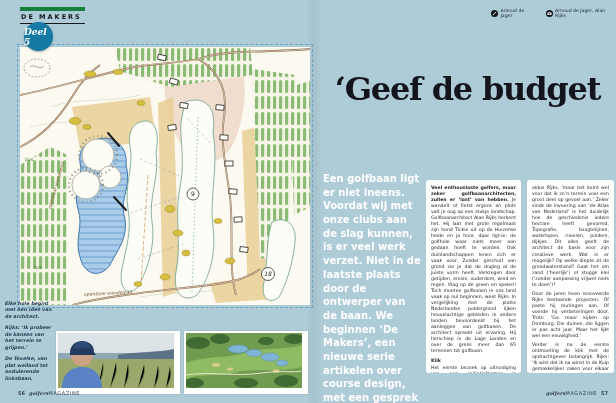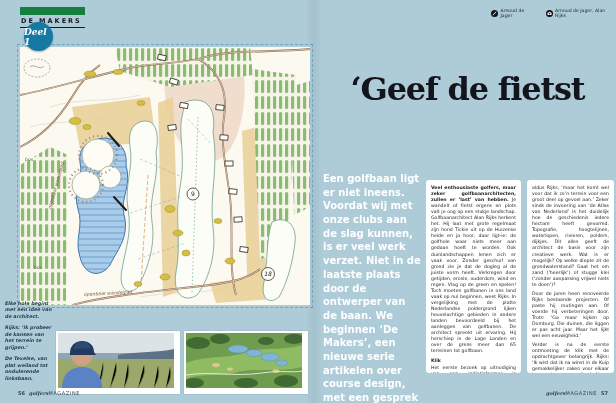--- a/index.html
+++ b/index.html
@@ -5,21 +5,21 @@
   html,body{margin:0;padding:0;}
   .spread{
     position:relative;width:616px;height:403px;overflow:hidden;
     background:#aecbd8;font-family:"DejaVu Sans","Liberation Sans",sans-serif;
   }
   .gutter{position:absolute;left:306px;top:0;width:16px;height:100%;
     background:linear-gradient(90deg,rgba(0,0,0,0) 0%,rgba(40,60,70,.07) 50%,rgba(0,0,0,0) 100%);}
 
   
   .kicker{position:absolute;left:20px;top:7px;display:inline-block;
-    border-top:8px solid #15803d;border-bottom:1.5px solid #15181c;
+    border-top:4px solid #15803d;border-bottom:1.5px solid #15181c;
     padding:2px 3px 2px 1px;font-size:6.5px;font-weight:bold;letter-spacing:2px;color:#15181c;}
   .badge{position:absolute;left:24px;top:22px;width:29px;height:29px;border-radius:50%;
     background:#1679a3;color:#fff;display:flex;align-items:center;justify-content:center;
     font-family:"DejaVu Serif","Liberation Serif",serif;font-style:italic;font-weight:bold;
     font-size:9px;box-shadow:0 1px 2px rgba(20,40,60,.35);z-index:5;}
   .map-frame{position:absolute;left:20px;top:47px;width:290px;height:258px;
     background:#fbf9f0;outline:1.5px dashed #6fa3c2;outline-offset:2px;}
   .map-frame svg{display:block;}
   .caption{position:absolute;left:5px;top:301px;width:47px;color:#274158;
     font-size:4.8px;line-height:1.35;font-style:italic;font-weight:bold;}
@@ -56,21 +56,21 @@
   .panel1{left:426px;width:95px;}
   .panel2{left:527px;width:87px;}
 </style>
 </head>
 <body>
 
 <div class="spread">
   <div class="gutter"></div>
 
   <div class="kicker">DE MAKERS</div>
-  <div class="badge">Deel 1</div>
+  <div class="badge">Deel 5</div>
 
   <div class="map-frame">
     <svg width="290" height="258" viewBox="0 0 290 258">
       <defs>
         <pattern id="forest" width="6" height="16" patternUnits="userSpaceOnUse">
           <rect width="6" height="16" fill="#f6f4e6"></rect>
           <rect x="1" y="1" width="3.2" height="13" rx="1.5" fill="#8abb74"></rect>
         </pattern>
         <clipPath id="lakeclip">
           <path d="M 78,92 C 95,88 108,100 106,118 C 112,140 100,150 104,168 C 110,190 96,205 90,218 C 80,232 64,228 60,210 C 54,192 64,180 58,162 C 52,142 64,132 60,115 C 58,100 68,95 78,92 Z"></path>
@@ -305,21 +305,21 @@
             <rect x="1" y="3" width="8" height="5" rx="1" fill="#fff"></rect>
             <circle cx="5" cy="5.5" r="1.6" fill="#101418"></circle>
             <rect x="3.5" y="1.8" width="3" height="1.5" fill="#fff"></rect>
           </svg>
       </span>
       <span>Arnoud de Jager, Alan Rijks</span>
     </div>
   </div>
 
   <h1 class="headline">
-    <span>‘Geef de fietst</span><br>
+    <span>‘Geef de budget</span><br>
     <br>
   </h1>
 
   <div class="intro">Een golfbaan ligt er niet ineens. Voordat wij met onze clubs aan de slag kunnen, is er veel werk verzet. Niet in de laatste plaats door de ontwerper van de baan. We beginnen ‘De Makers’, een nieuwe serie artikelen over course design, met een gesprek met golfbaanarchitect Alan Rijks. ‘Ieder terrein biedt zijn kansen, die je probeert te grijpen.’</div>
 
   <div class="panel panel1">
     <p><span class="lead">Veel enthousiaste golfers, maar zeker golfbaanarchitecten, zullen er ‘last’ van hebben.</span>
        <span>Je wandelt of fietst ergens en plots valt je oog op een stukje landschap. Golfbaanarchitect Alan Rijks herkent het. Hij laat met grote regelmaat zijn hond Tickie uit op de Huizense heide en ja hoor, daar ligt-ie: de golfhole waar niets meer aan gedaan hoeft te worden. Ook duinlandschappen lenen zich er vaak voor. Zonder geschuif van grond zie je dat de dogleg al de juiste vorm heeft. Verkregen door getijden, erosie, ouderdom, wind en regen. Vlag op de green en spelen! Toch moeten golfbanen in ons land vaak op nul beginnen, weet Rijks. In vergelijking met de platte Nederlandse poldergrond lijken heuvelachtige gebieden in andere landen bevoordeeld bij het aanleggen van golfbanen. De architect spreekt uit ervaring. Hij herschiep in de Lage Landen en over de grens meer dan 65 terreinen tot golfbaan.</span></p>
     <p class="subhead">Klik</p>
     <p>Het eerste bezoek op uitnodiging van een initiatiefnemer is spannend. ‘Het is geen wichelroedelopen’,</p>

